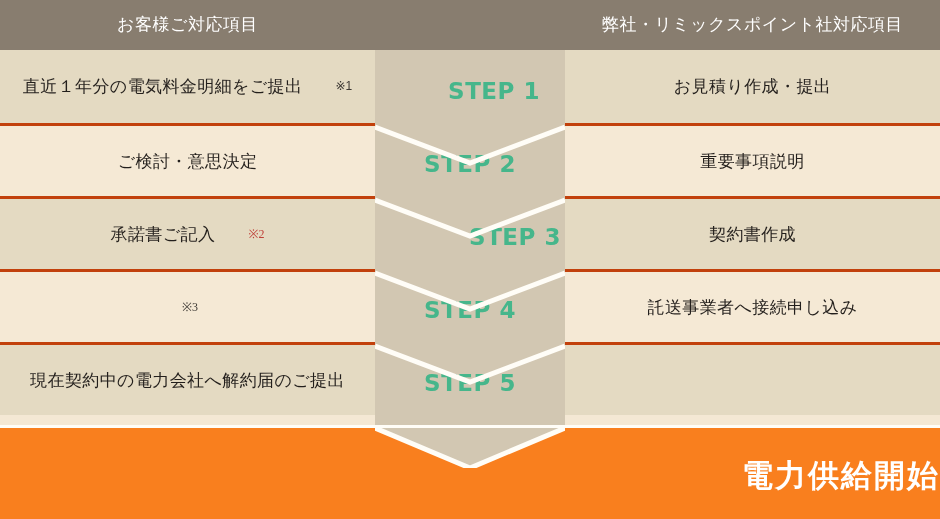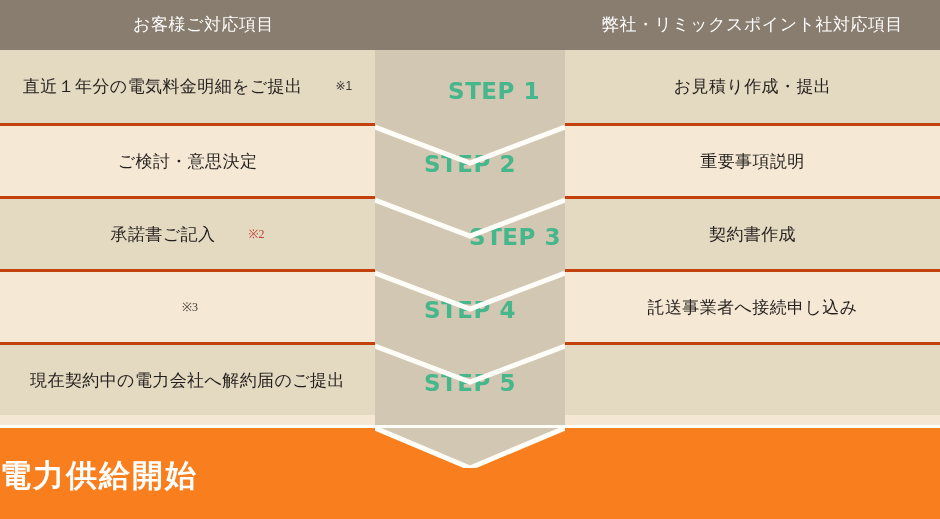--- a/index.html
+++ b/index.html
@@ -12,21 +12,21 @@
 
   
   .header{
     position:absolute;left:0;top:0;width:940px;height:50px;
     background:#887d6f;
   }
   .header .h-label{
     position:absolute;top:0;height:50px;line-height:50px;
     color:#ffffff;font-size:17px;letter-spacing:.5px;white-space:nowrap;
   }
-  .header .h-left{left:0;width:375px;text-align:center;padding-left:16px;}
+  .header .h-left{left:0;width:375px;text-align:center;}
   .header .h-right{left:565px;width:375px;text-align:center;}
 
   
   .col{position:absolute;top:50px;width:375px;height:378px;}
   .col-left{left:0;}
   .col-right{left:565px;}
 
   .row{
     position:relative;height:73px;width:100%;
     display:flex;align-items:center;justify-content:center;
@@ -66,21 +66,21 @@
 
   
   .banner{
     position:absolute;left:0;top:428px;width:940px;height:91px;
     background:#f97f1e;
   }
   .banner-top-line{
     position:absolute;left:0;top:425px;width:940px;height:3px;background:#fffdf7;
   }
   .banner-text{
-    position:absolute;left:0;top:455px;width:940px;text-align:left;
+    position:absolute;left:0;top:455px;width:940px;text-align:right;
     color:#ffffff;font-size:31px;font-weight:bold;letter-spacing:2px;
   }
 </style>
 </head>
 <body>
 
 <div id="stage">
 
   <div class="header">
     <div class="h-label h-left">お客様ご対応項目</div>

